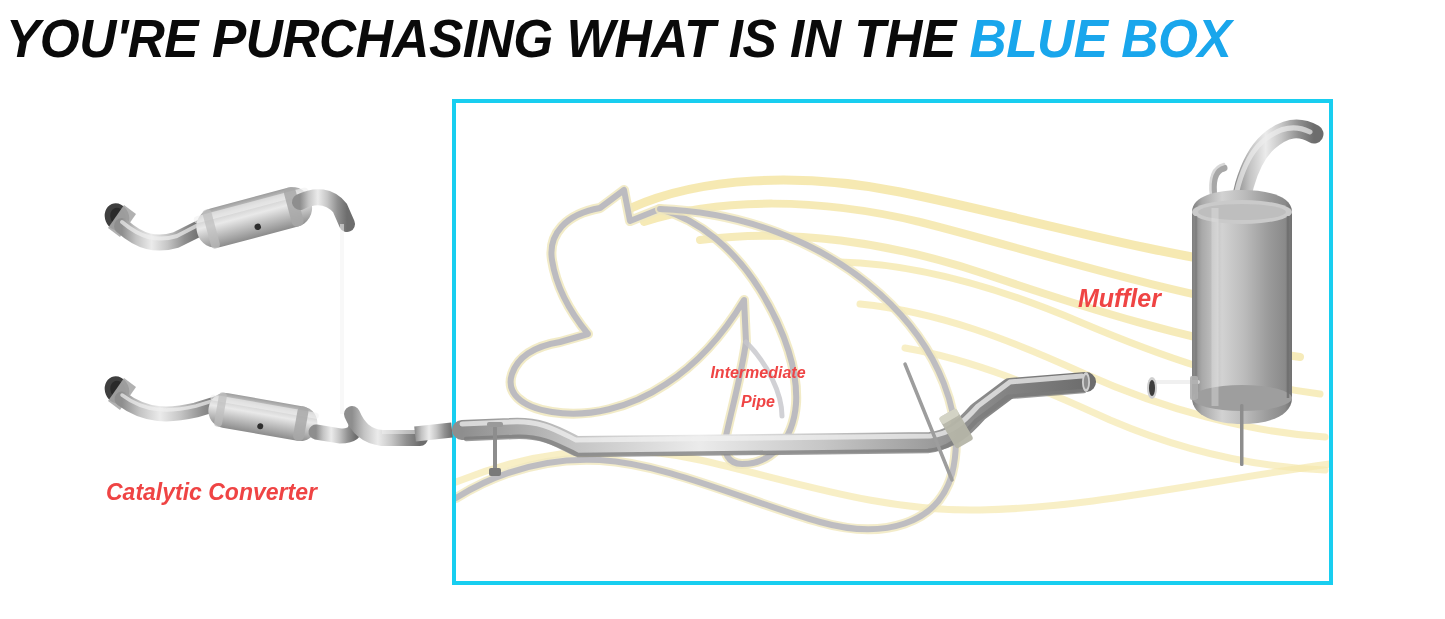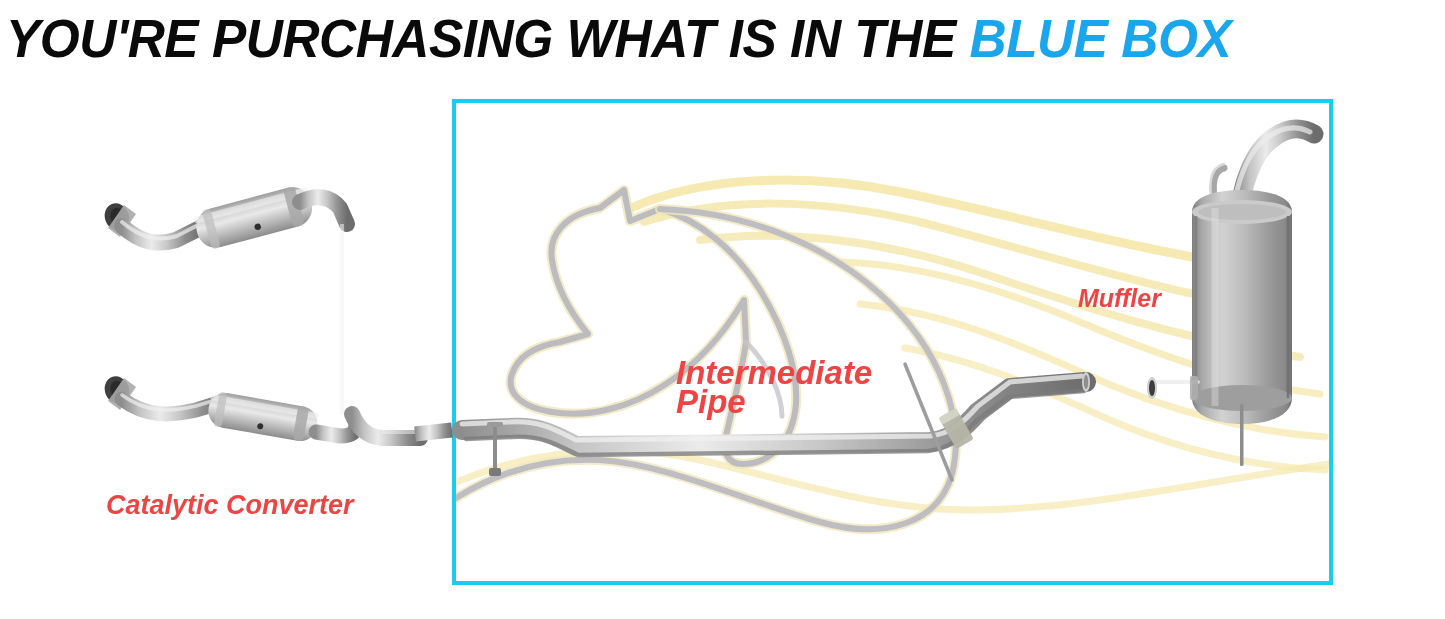--- a/index.html
+++ b/index.html
@@ -63,28 +63,29 @@
   
   .part-label {
     position: absolute;
     font-family: "Liberation Sans", sans-serif;
     font-weight: 700;
     font-style: italic;
     color: #ef4444;
     white-space: pre-line;
   }
   #label-cat {
-    left: 106px; top: 477px;
-    font-size: 27px;
+    left: 106px; top: 464px;
+    font-size: 23px;
     line-height: 32px;
   }
   #label-int {
     left: 676px; top: 346px;
-    font-size: 33px;
+    font-size: 16px;
     line-height: 29px;
+    text-align: center;
     width: 164px;
   }
   #label-muf {
     left: 1078px; top: 272px;
     font-size: 25px;
     line-height: 29px;
   }
 </style>
 </head>
 <body>

